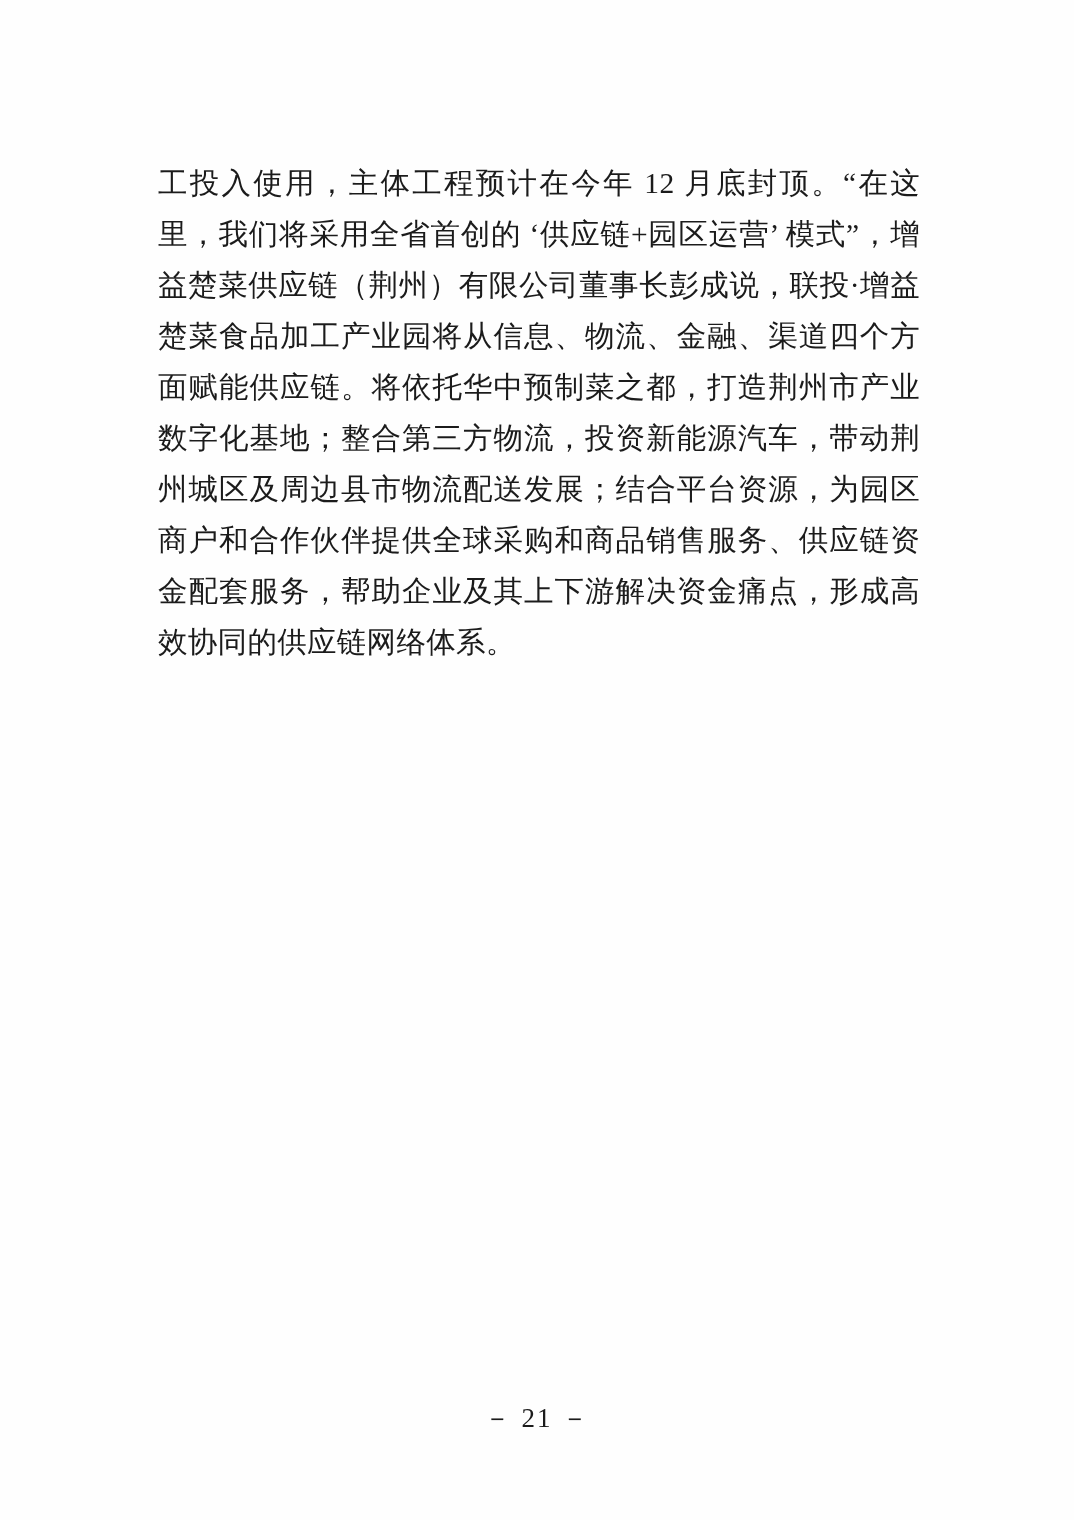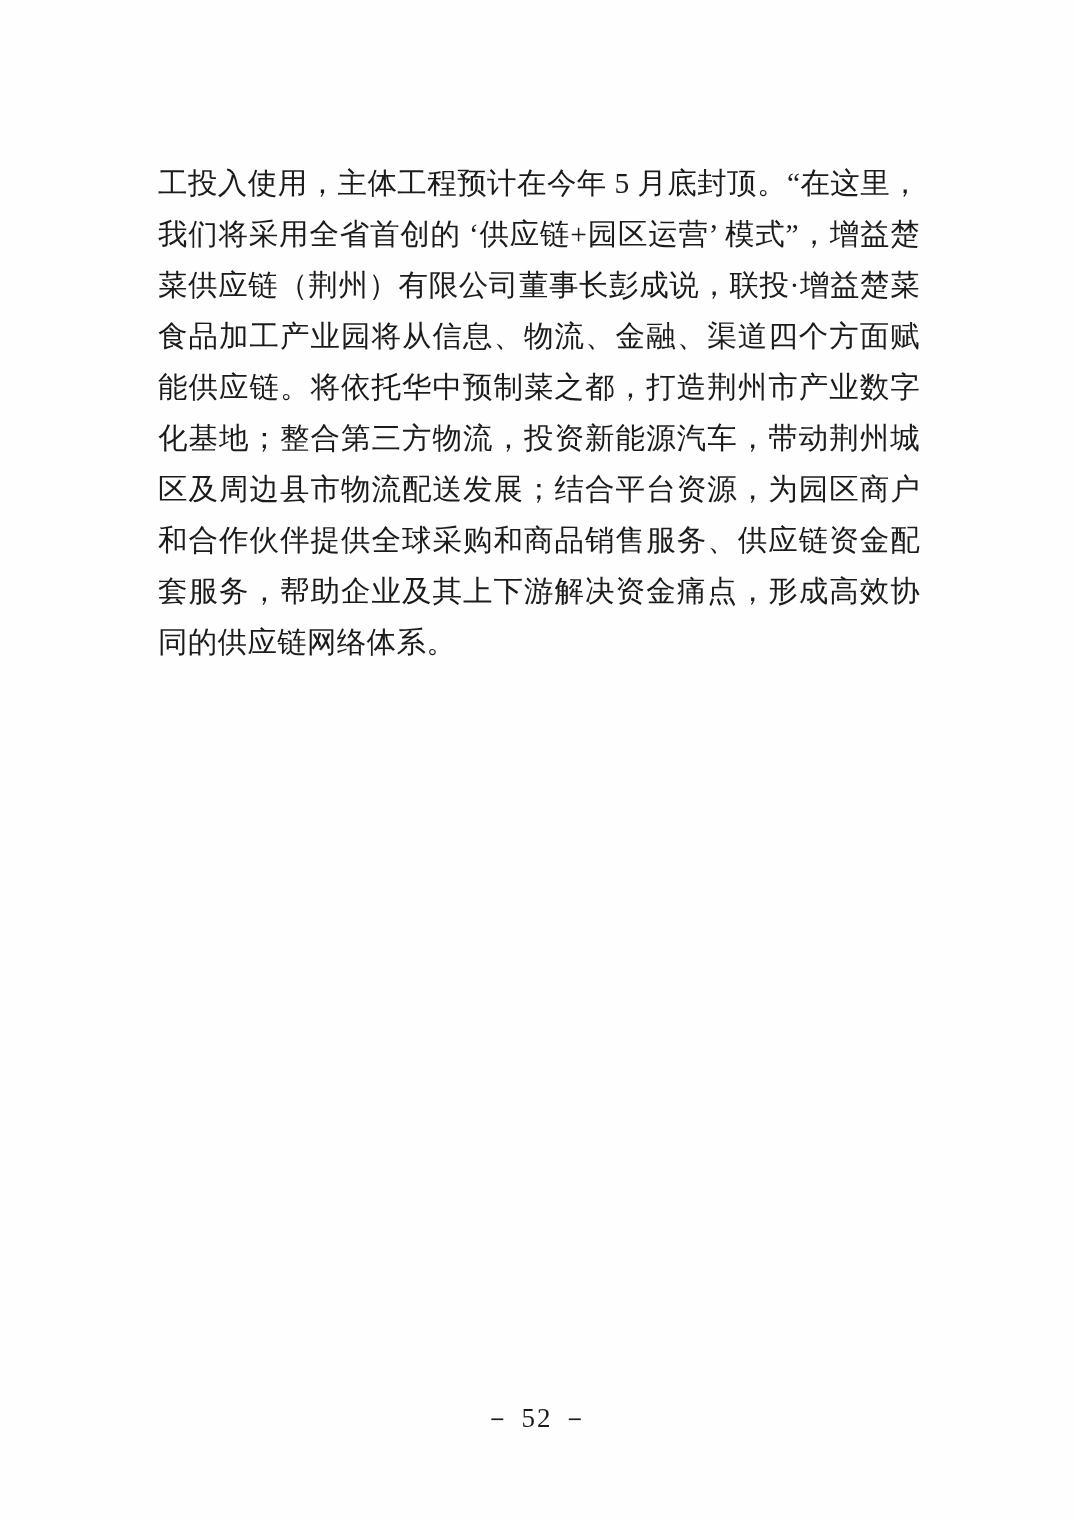--- a/index.html
+++ b/index.html
@@ -45,15 +45,15 @@
     font-size: 27px;
     letter-spacing: 2px;
     color: #1b1b1b;
     font-family: "Liberation Serif", "DejaVu Serif", serif;
   }
 </style>
 </head>
 <body>
 
 <div class="page">
-  <p class="body-text">工投入使用，主体工程预计在今年 5 月底封顶。“在这里，我们将采用全省首创的 ‘供应链+园区运营’ 模式”，增益楚菜供应链（荆州）有限公司董事长彭成说，联投·增益楚菜食品加工产业园将从信息、物流、金融、渠道四个方面赋能供应链。将依托华中预制菜之都，打造荆州市产业数字化基地；整合第三方物流，投资新能源汽车，带动荆州城区及周边县市物流配送发展；结合平台资源，为园区商户和合作伙伴提供全球采购和商品销售服务、供应链资金配套服务，帮助企业及其上下游解决资金痛点，形成高效协同的供应链网络体系。</p>
-  <div class="page-number">－ 52 －</div>
+  <p class="body-text">工投入使用，主体工程预计在今年 12 月底封顶。“在这里，我们将采用全省首创的 ‘供应链+园区运营’ 模式”，增益楚菜供应链（荆州）有限公司董事长彭成说，联投·增益楚菜食品加工产业园将从信息、物流、金融、渠道四个方面赋能供应链。将依托华中预制菜之都，打造荆州市产业数字化基地；整合第三方物流，投资新能源汽车，带动荆州城区及周边县市物流配送发展；结合平台资源，为园区商户和合作伙伴提供全球采购和商品销售服务、供应链资金配套服务，帮助企业及其上下游解决资金痛点，形成高效协同的供应链网络体系。</p>
+  <div class="page-number">－ 21 －</div>
 </div>
 
 </body></html>

